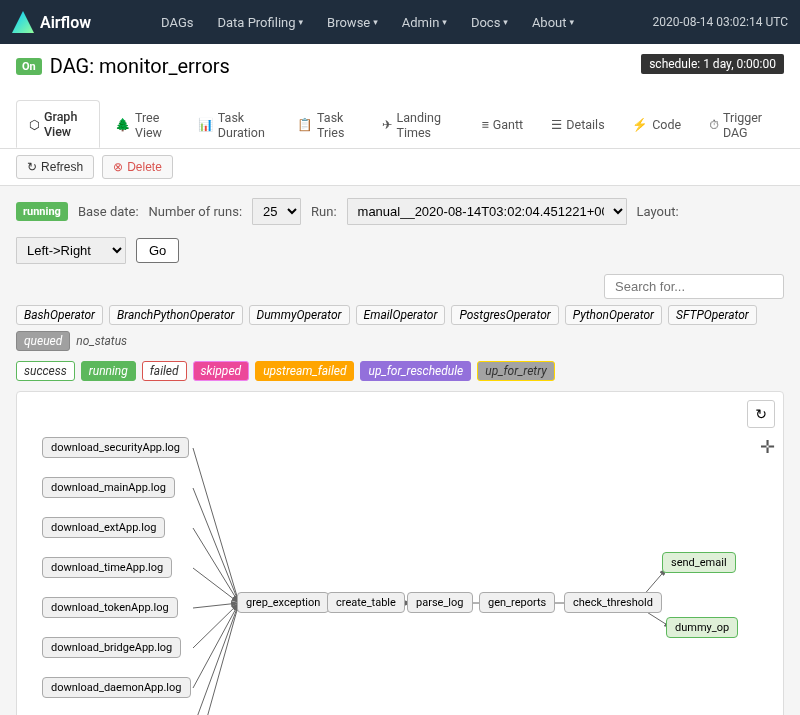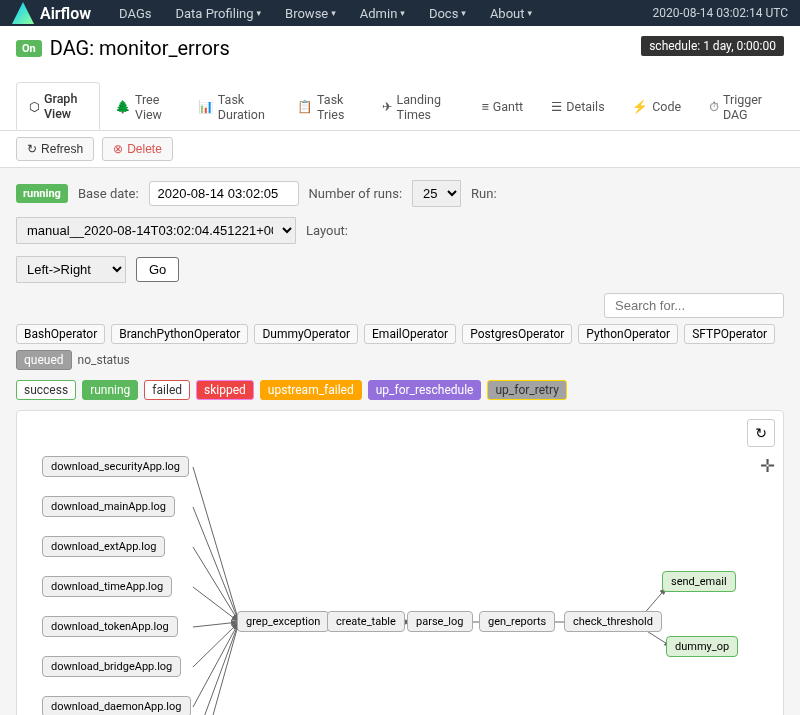--- a/index.html
+++ b/index.html
@@ -5,21 +5,22 @@
     * { box-sizing: border-box; margin: 0; padding: 0; }
     body { font-family: -apple-system, BlinkMacSystemFont, 'Segoe UI', Roboto, sans-serif; font-size: 13px; background: #f5f5f5; }
 
     
     .topnav {
       background: #1f2d3d;
       color: #fff;
       display: flex;
       align-items: center;
       padding: 0 12px;
-      height: 26px;
+      height: 44px;
+      gap: 42px;
     }
     .topnav-logo {
       display: flex;
       align-items: center;
       gap: 6px;
       margin-right: 18px;
     }
     .logo-icon {
       width: 22px; height: 22px;
       background: linear-gradient(135deg, #00c9ff, #92fe9d);
@@ -182,33 +183,34 @@
       width: 180px;
     }
 
     
     .legend-row {
       display: flex;
       flex-wrap: wrap;
       gap: 6px;
       margin-bottom: 10px;
       align-items: center;
+      font-style: italic;
     }
     .legend-item {
       border: 1px solid #ccc;
       padding: 2px 7px;
       border-radius: 3px;
       font-size: 12px;
       background: #f9f9f9;
       cursor: pointer;
     }
     .legend-item.success { border-color: #5cb85c; color: #333; background: #fff; }
     .legend-item.running { border-color: #5cb85c; background: #5cb85c; color: #fff; }
     .legend-item.failed { border-color: #d9534f; color: #333; background: #fff; }
-    .legend-item.skipped { border-color: #ee82ee; background: #ef4444; color: #fff; }
+    .legend-item.skipped { border-color: #ee82ee; background: #ec4899; color: #fff; }
     .legend-item.upstream_failed { border-color: #ffa500; background: #ffa500; color: #fff; }
     .legend-item.up_for_reschedule { border-color: #9370db; background: #9370db; color: #fff; }
     .legend-item.up_for_retry { border-color: #ffd700; background: #a3a3a3; color: #333; }
     .legend-item.queued { border-color: #888; background: #a0a0a0; color: #fff; }
     .legend-no-status { font-size: 12px; color: #555; }
 
     
     .graph-canvas {
       background: #fff;
       border: 1px solid #ddd;
@@ -359,21 +361,20 @@
     <span>⊗</span>
     <span>Delete</span>
   </button>
 </div>
 
 <div class="main-content">
 
   <div class="filter-row">
     <span class="running-badge">running</span>
     <span class="filter-label">Base date:</span>
-    <input class="filter-input" type="text" value="2020-08-14 03:02:05" style="">
     <span class="filter-label">Number of runs:</span>
     <select class="filter-select">
       <option>25</option>
     </select>
     <span class="filter-label">Run:</span>
     <select class="filter-select run-select">
       <option>manual__2020-08-14T03:02:04.451221+00:00</option>
     </select>
     <span class="filter-label">Layout:</span>
   </div>

